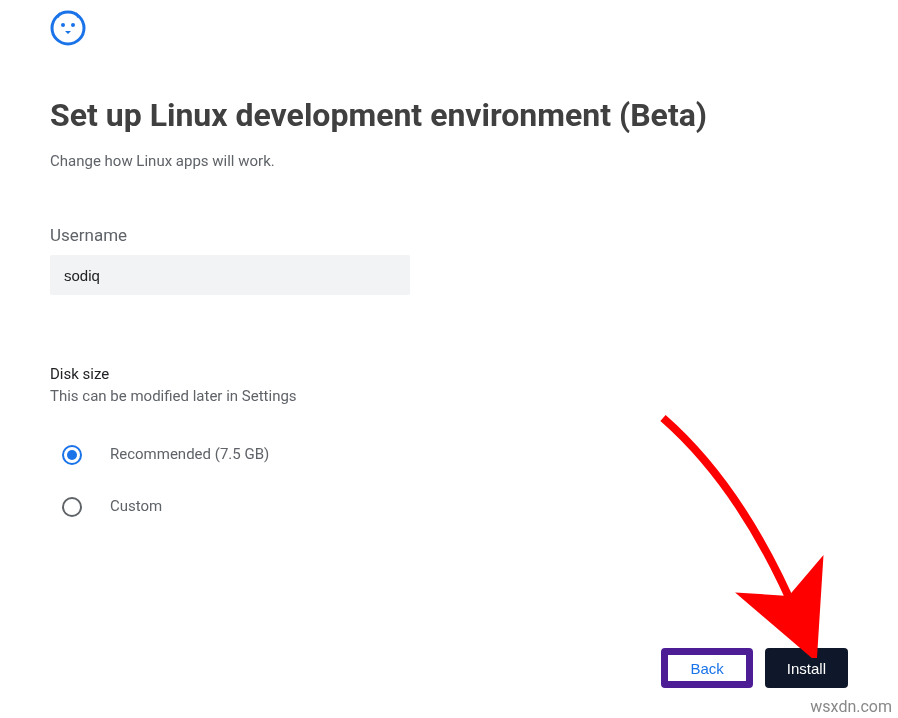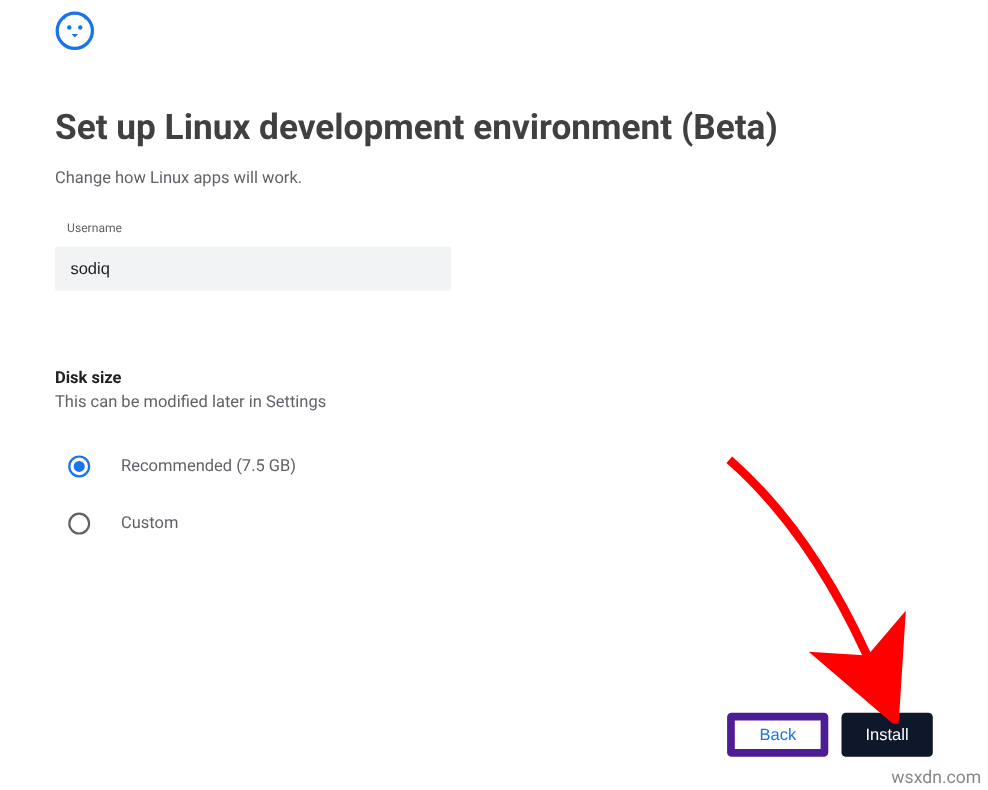--- a/index.html
+++ b/index.html
@@ -25,45 +25,43 @@
     .title {
       font-size: 32px;
       font-weight: 700;
       color: #404040;
       margin-bottom: 18px;
       letter-spacing: 0px;
     }
     .subtitle {
       font-size: 15px;
       color: #5f6368;
-      margin-bottom: 31px;
+      margin-bottom: 55px;
     }
     .field-label {
-      font-size: 11px;
+      font-size: 17px;
       color: #5f6368;
       margin-bottom: 10px;
-      margin-left: 11px;
     }
     .text-input {
       width: 360px;
       height: 40px;
       background: #f1f3f4;
       border: none;
       padding: 0 14px;
       font-size: 15px;
       color: #202124;
       border-radius: 2px;
       outline: none;
       margin-bottom: 70px;
     }
     .section-title {
       font-size: 15px;
       color: #202124;
       margin-bottom: 4px;
-      font-weight: bold;
     }
     .section-subtitle {
       font-size: 15px;
       color: #5f6368;
       margin-bottom: 40px;
     }
     .radio-group {
       padding-left: 12px;
     }
     .radio-option {

